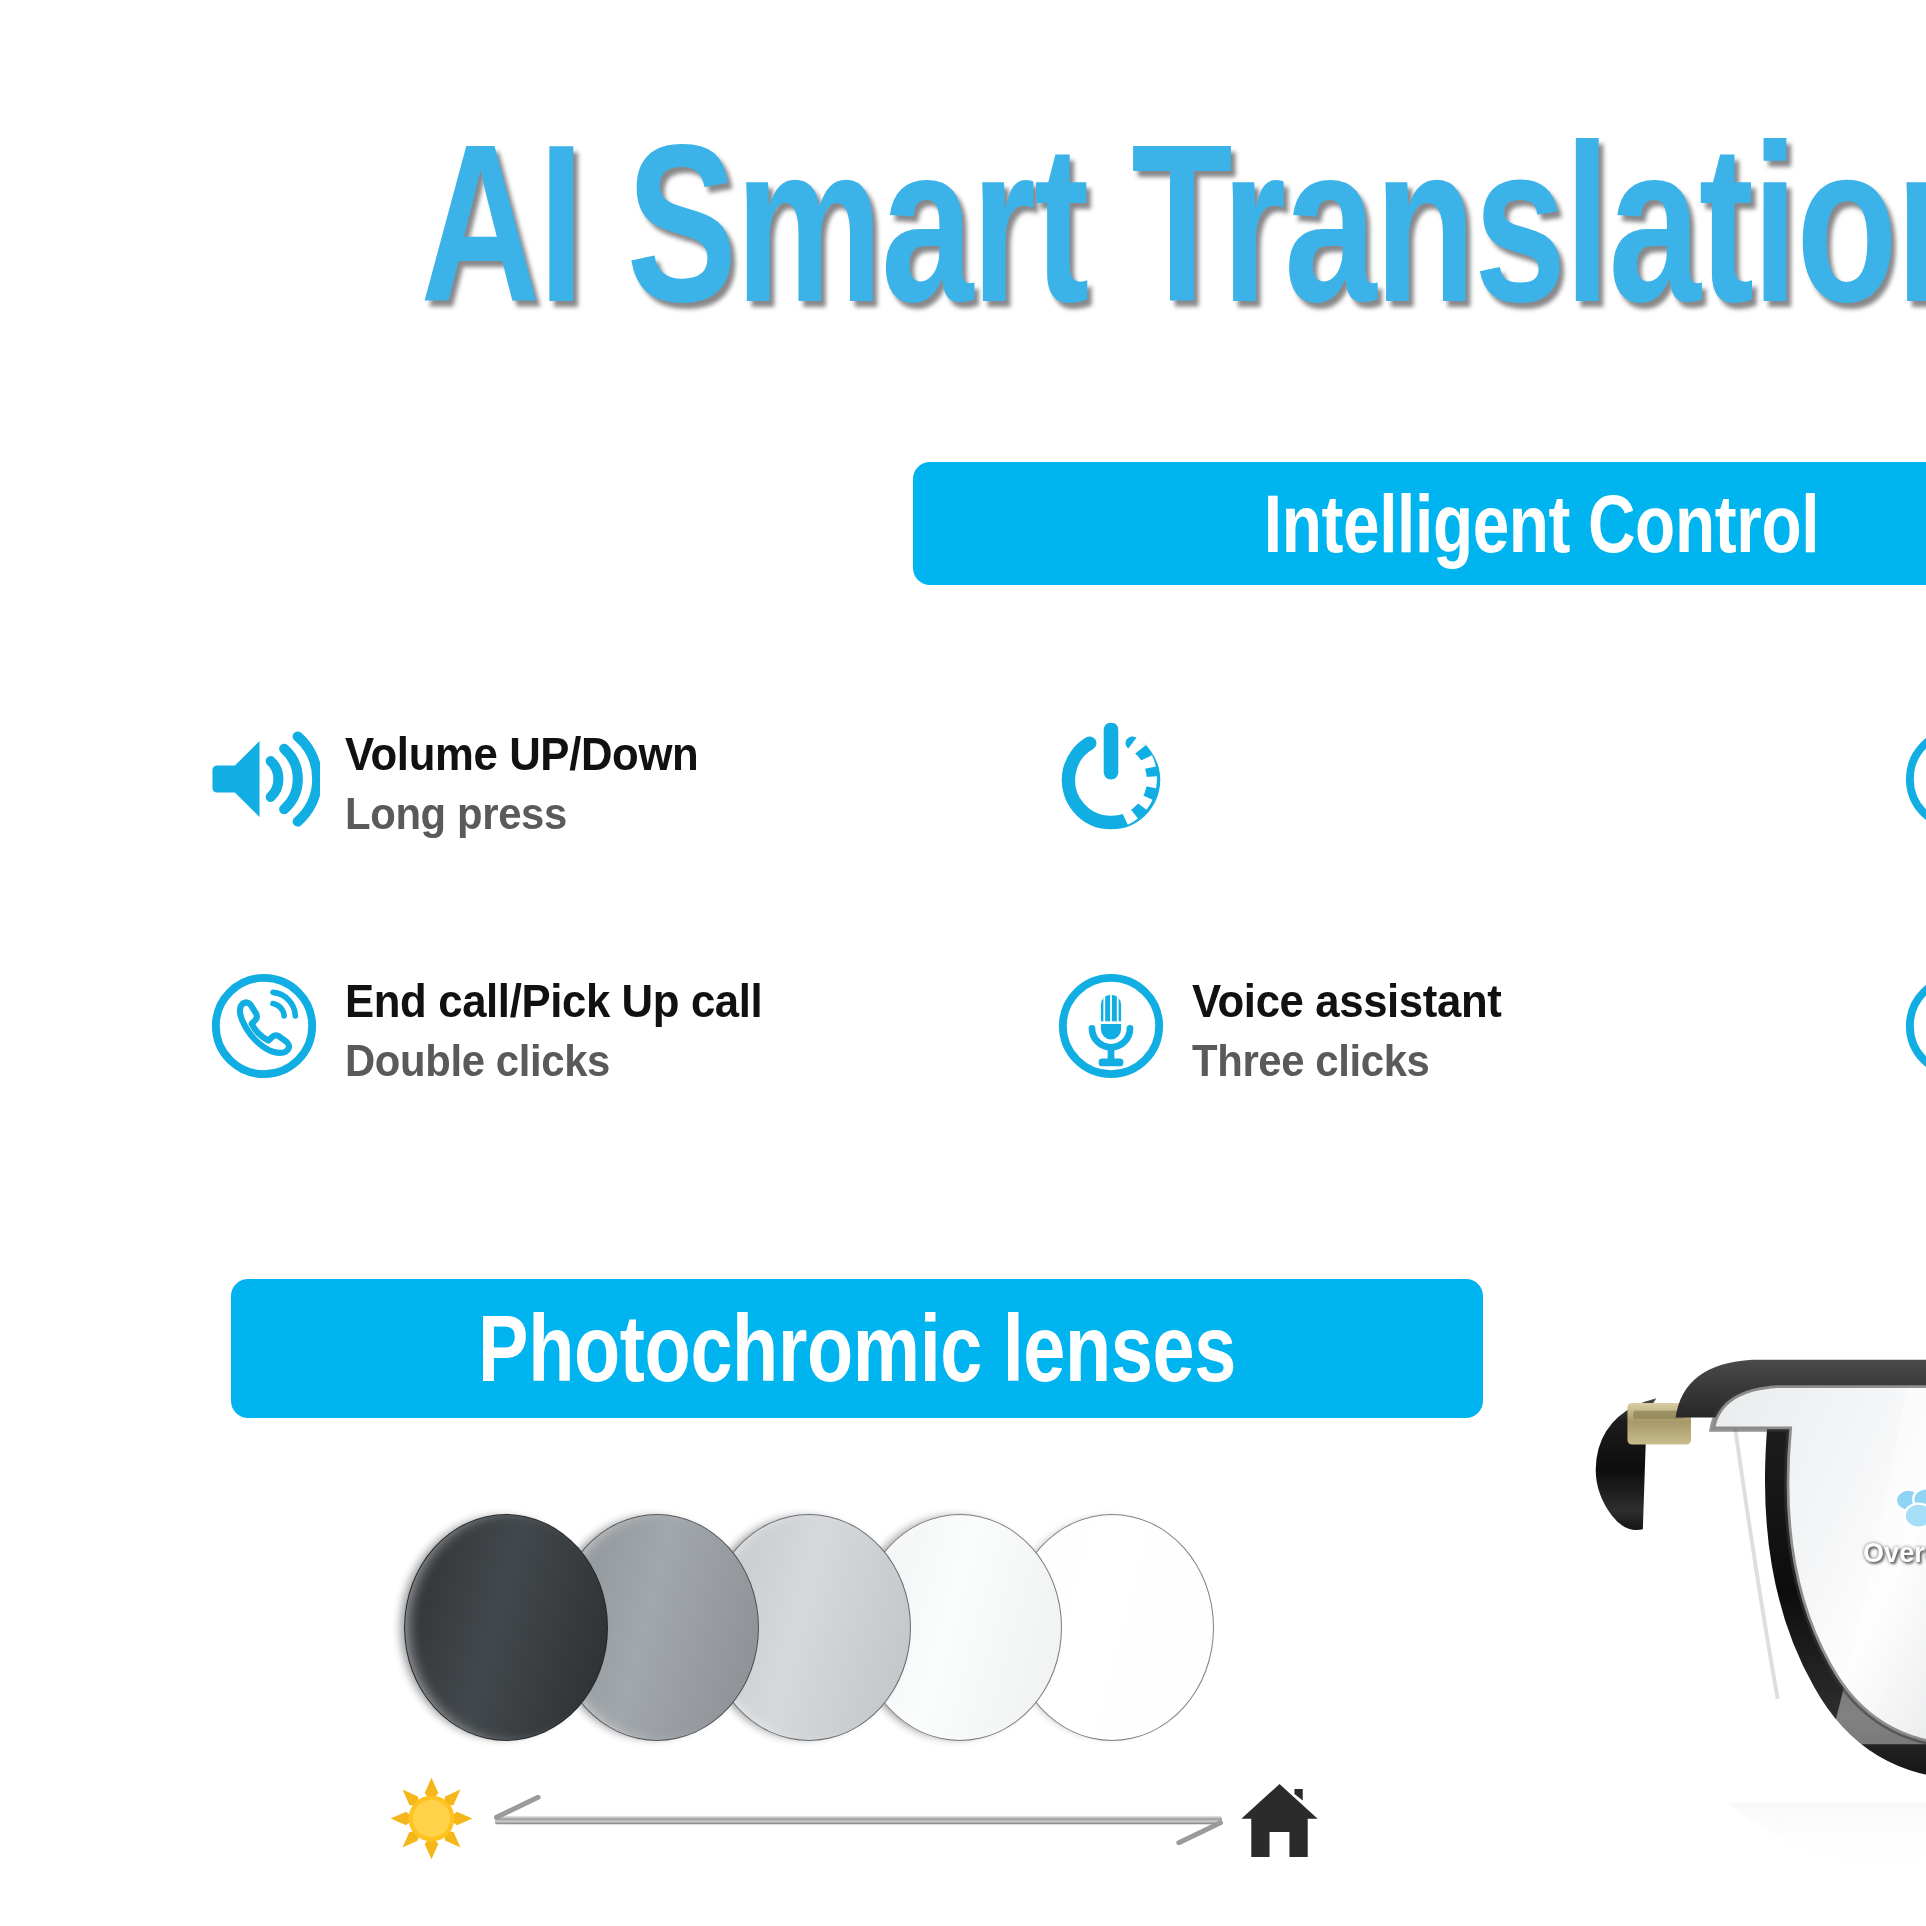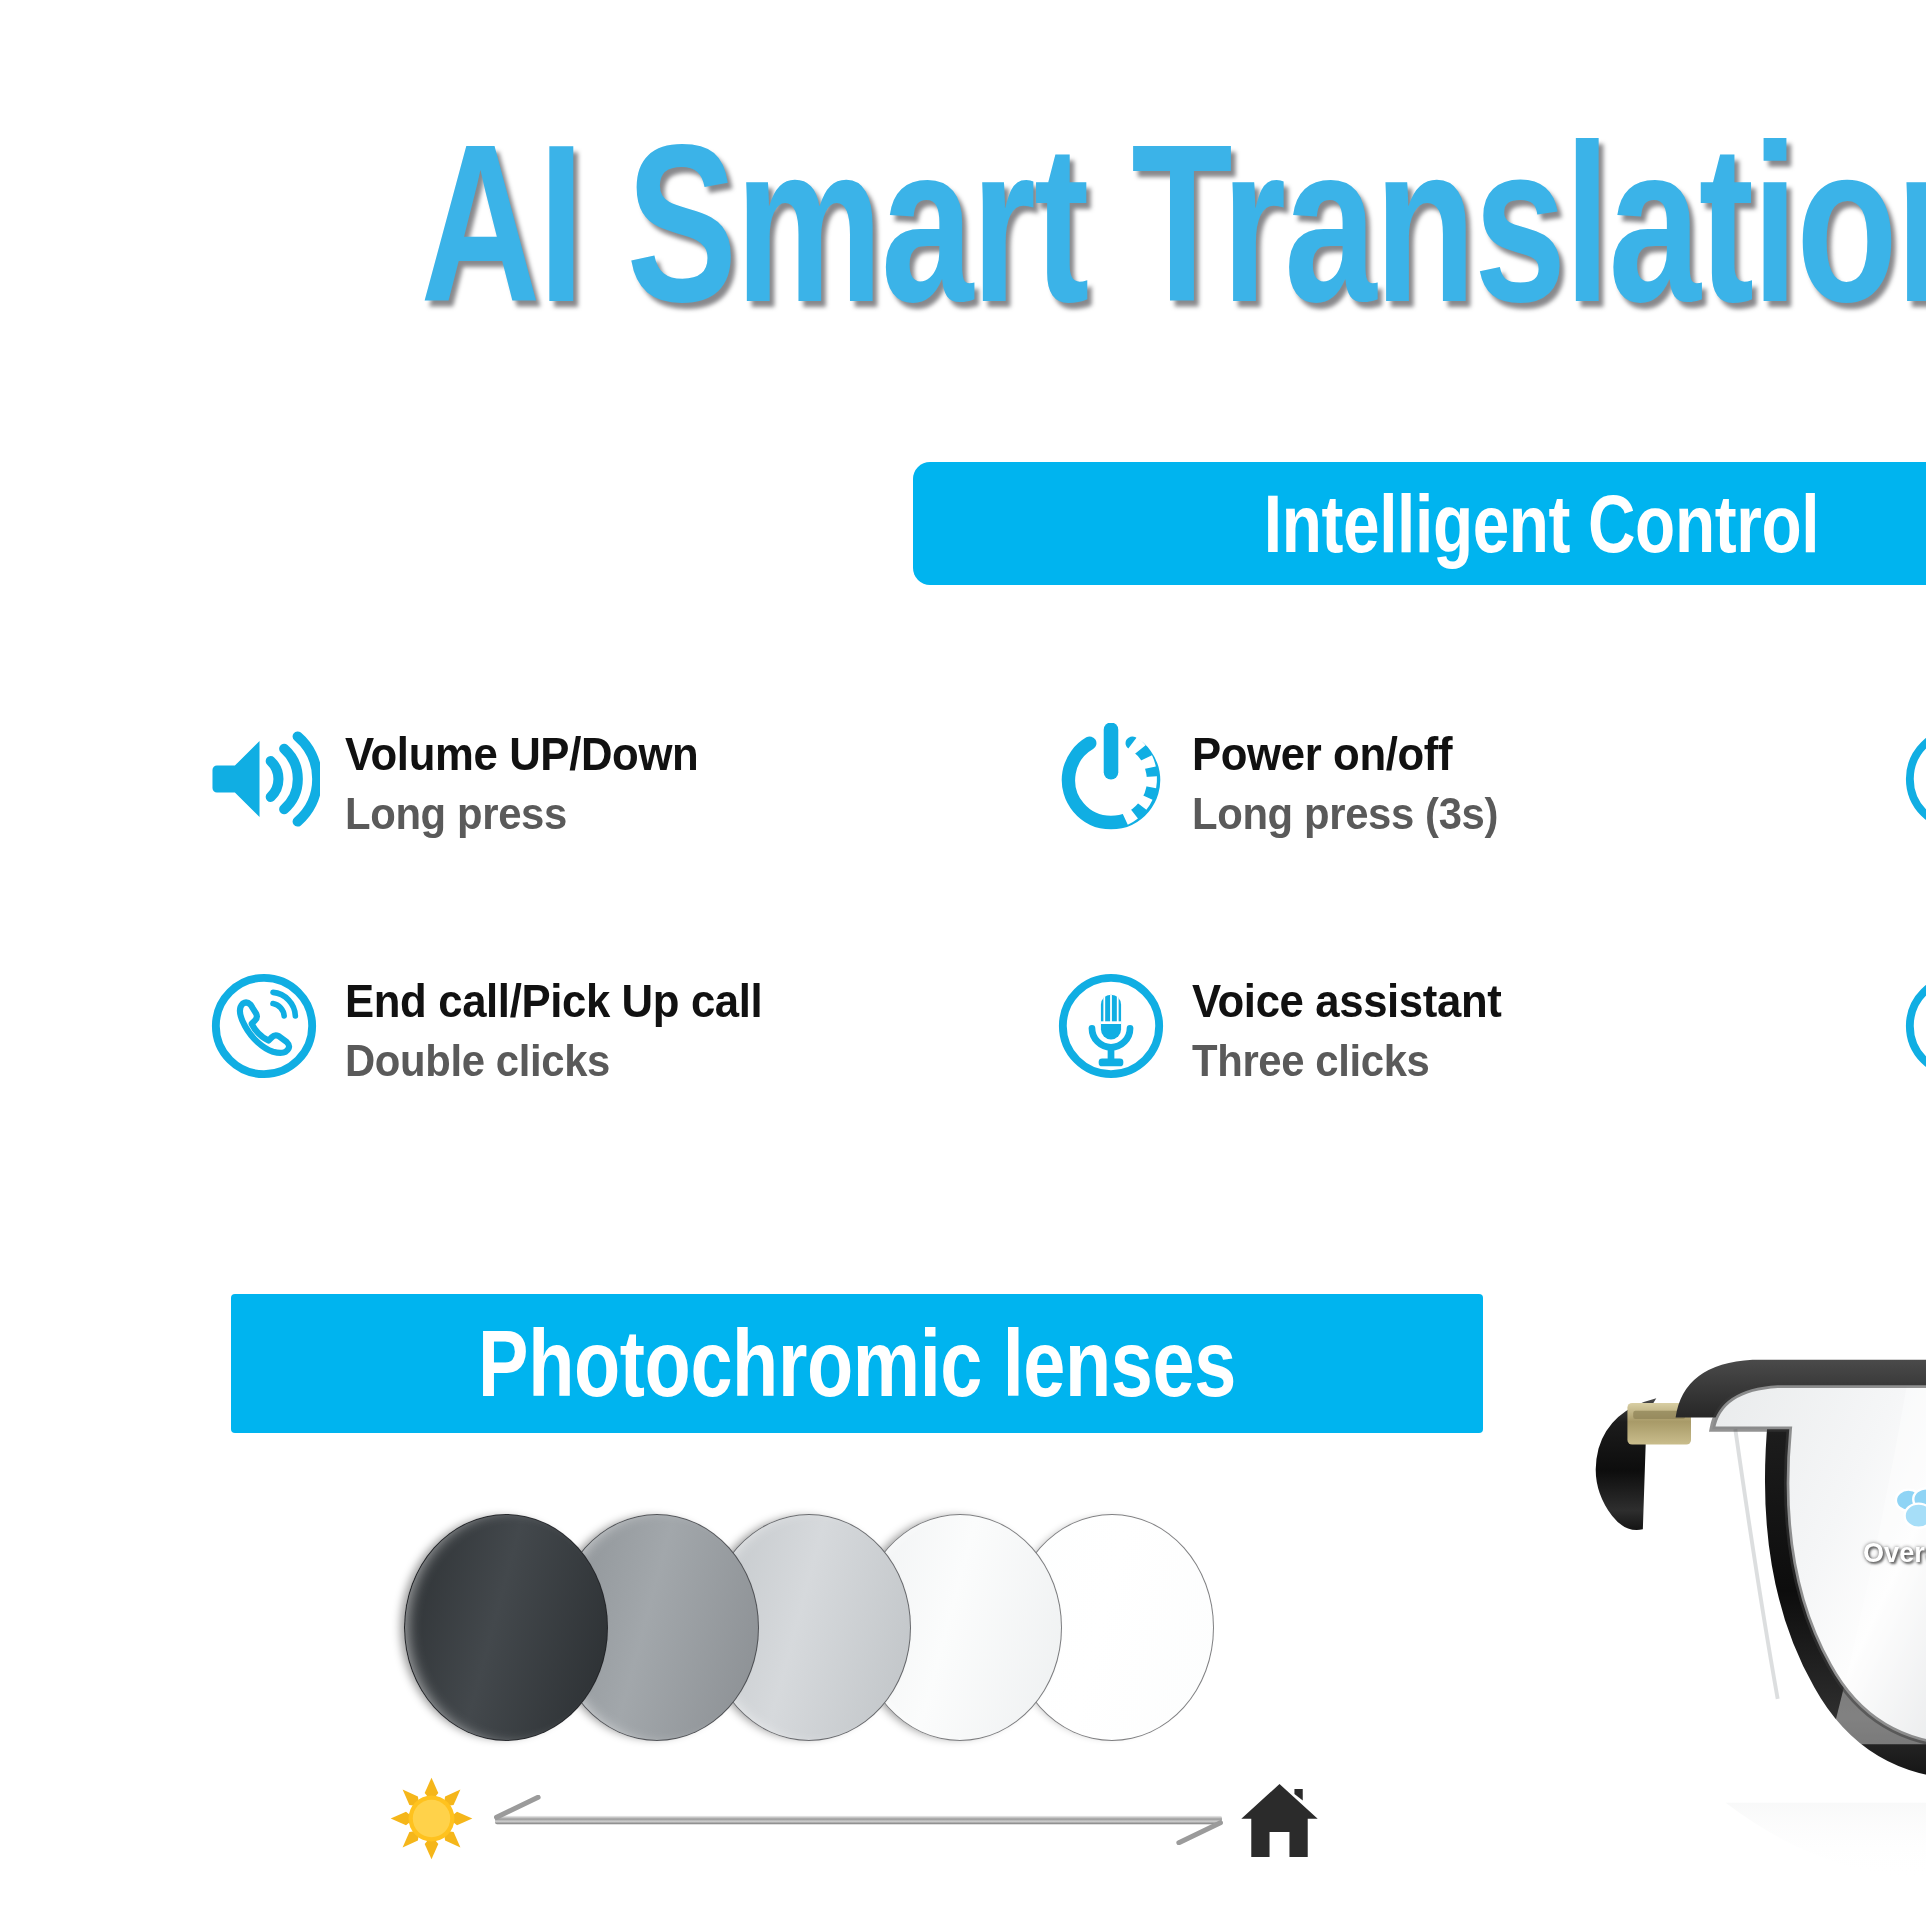--- a/index.html
+++ b/index.html
@@ -42,22 +42,21 @@
     width:1256px; height:123px;
     border-radius:17px;
   }
   .banner-ic .banner-text{
     font-size:73px; transform:scaleX(0.90) scaleY(1.12);
     letter-spacing:-0.4px; white-space:nowrap;
   }
   .banner-photo{
     position:absolute; left:231px; top:1279px;
     width:1252px; height:139px;
-    border-radius:4px;
-    margin-top:15px;
+    border-radius:17px;
   }
   .banner-photo .banner-text{
     font-size:84px; transform:scaleX(0.90) scaleY(1.12);
     letter-spacing:-0.4px; white-space:nowrap;
   }
 
   
   .features{
     position:absolute; left:208px; top:724px;
     width:2735px;
@@ -163,24 +162,20 @@
   </div>
 
   <div class="feature">
     <div class="f-icon">
       <svg viewBox="0 0 100 100">
         <path d="M31 18 A38 38 0 1 0 69 18" fill="none" stroke="#10AEE3" stroke-width="12" stroke-linecap="round" stroke-dasharray="100 0" pathLength="200" transform="rotate(0 50 50)"></path>
         <path d="M50 6 v38" stroke="#10AEE3" stroke-width="13" stroke-linecap="round" fill="none"></path>
         <path d="M69 18 A38 38 0 0 1 84 48" fill="none" stroke="#ffffff" stroke-width="14" stroke-dasharray="9 9" stroke-linecap="butt"></path>
         <path d="M84 48 A38 38 0 0 1 58 86" fill="none" stroke="#ffffff" stroke-width="14" stroke-dasharray="9 9" stroke-linecap="butt"></path>
       </svg>
-    </div>
-    <div class="f-text">
-      <div class="f-title">Power on/off</div>
-      <div class="f-sub">Long press (3s)</div>
     </div>
   </div>
 
   <div class="feature">
     <div class="f-icon">
       <svg viewBox="0 0 100 100">
         <circle cx="50" cy="50" r="43" fill="none" stroke="#10AEE3" stroke-width="7"></circle>
         <path d="M30 28 L62 50 L30 72 Z" fill="#10AEE3"></path>
         <rect x="64" y="28" width="8" height="44" rx="4" fill="#10AEE3"></rect>
       </svg>

